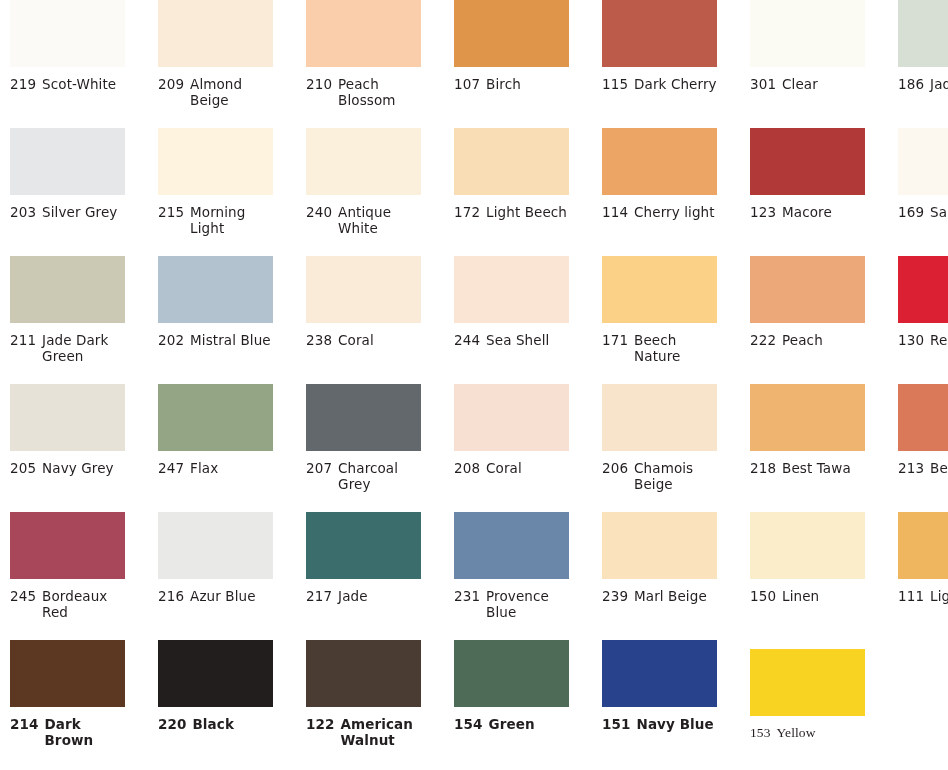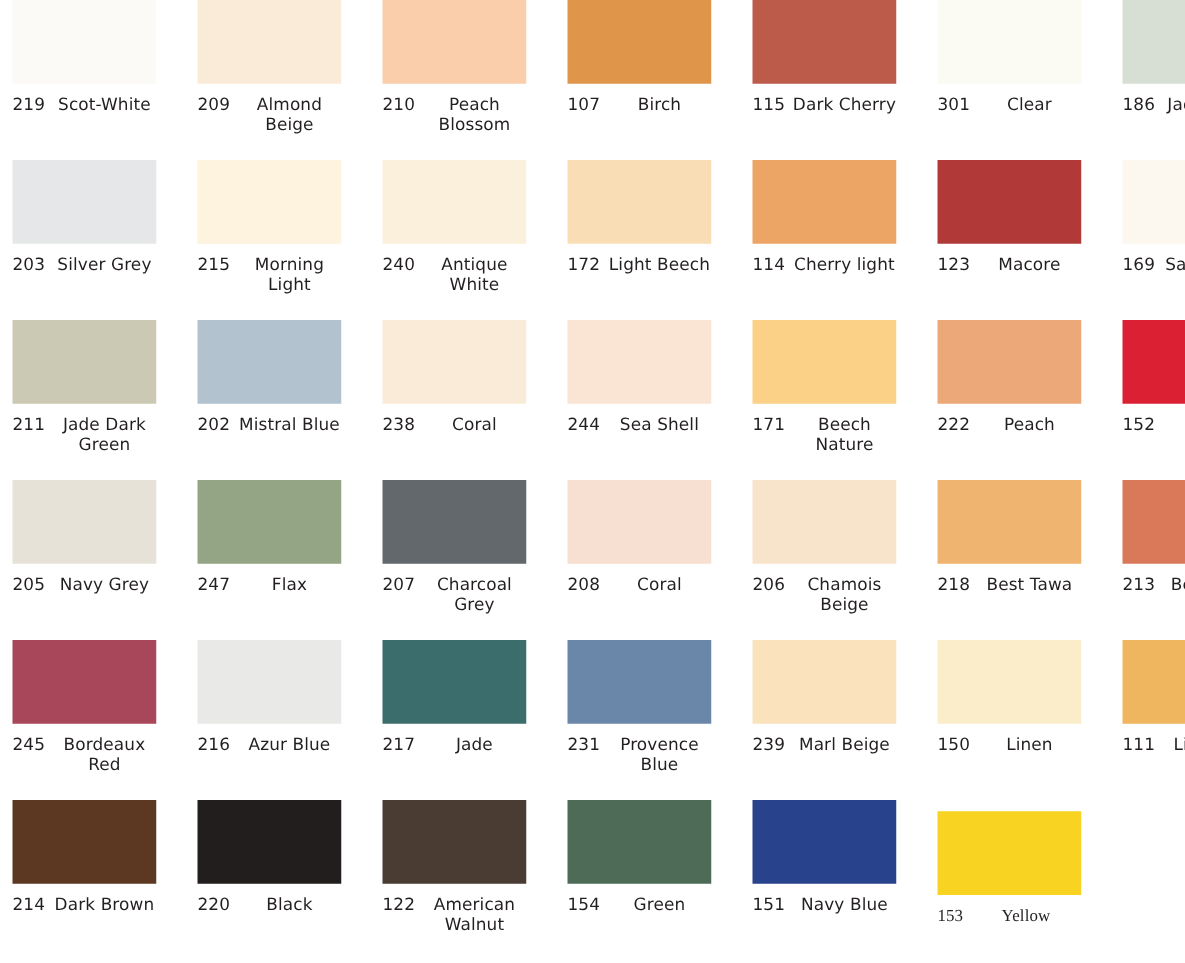--- a/index.html
+++ b/index.html
@@ -49,25 +49,25 @@
     color: #231f20;
     letter-spacing: 0.1px;
   }
   .code {
     flex: 0 0 auto;
     white-space: nowrap;
     padding-right: 6px;
   }
   .name {
     flex: 1 1 auto;
-    text-align: center;
+    text-align: left;
     white-space: normal;
   }
   .row.bold .label {
-    font-weight: normal;
+    font-weight: bold;
   }
   .cell.offset {
     padding-top: 9px;
     font-family: Liberation Serif, serif;
   }
   .cell.offset .label {
     font-weight: normal;
   }
 </style>
 </head>
@@ -215,21 +215,21 @@
       <div class="cell">
         <div class="swatch" style="background-color: rgb(237, 168, 122);"></div>
         <div class="label">
           <span class="code">222</span>
           <span class="name">Peach</span>
         </div>
       </div>
       <div class="cell">
         <div class="swatch" style="background-color: rgb(220, 32, 51);"></div>
         <div class="label">
-          <span class="code">152</span>
+          <span class="code">130</span>
           <span class="name">Red</span>
         </div>
       </div>
     </div>
     <div class="row">
       <div class="cell">
         <div class="swatch" style="background-color: rgb(230, 226, 215);"></div>
         <div class="label">
           <span class="code">205</span>
           <span class="name">Navy Grey</span>

